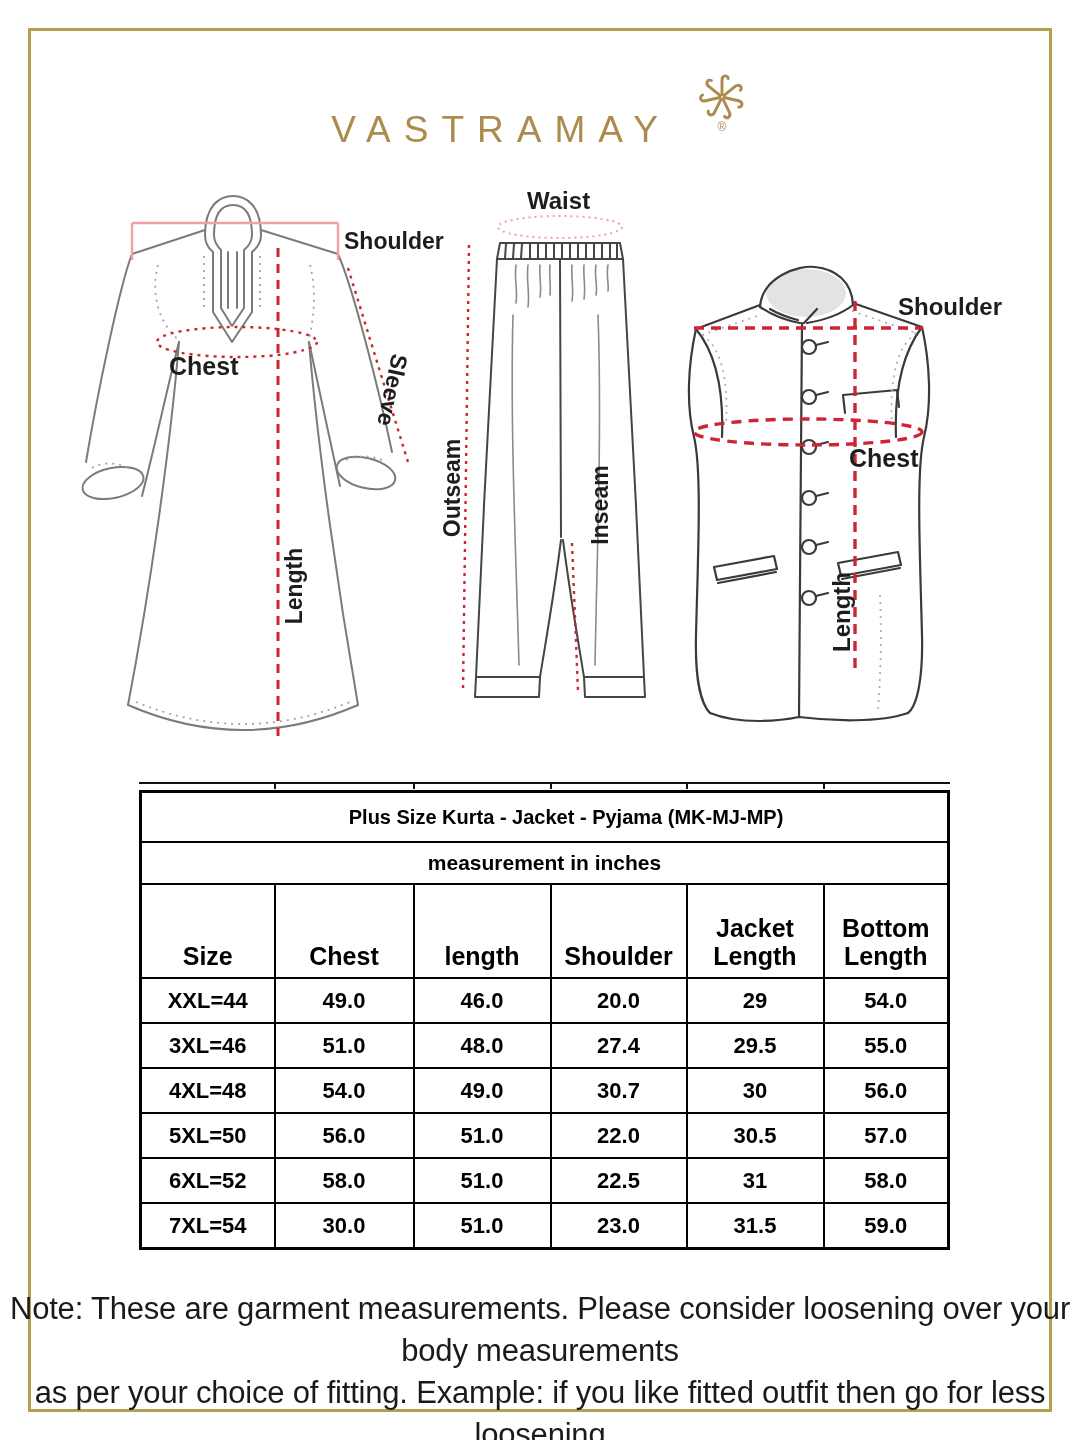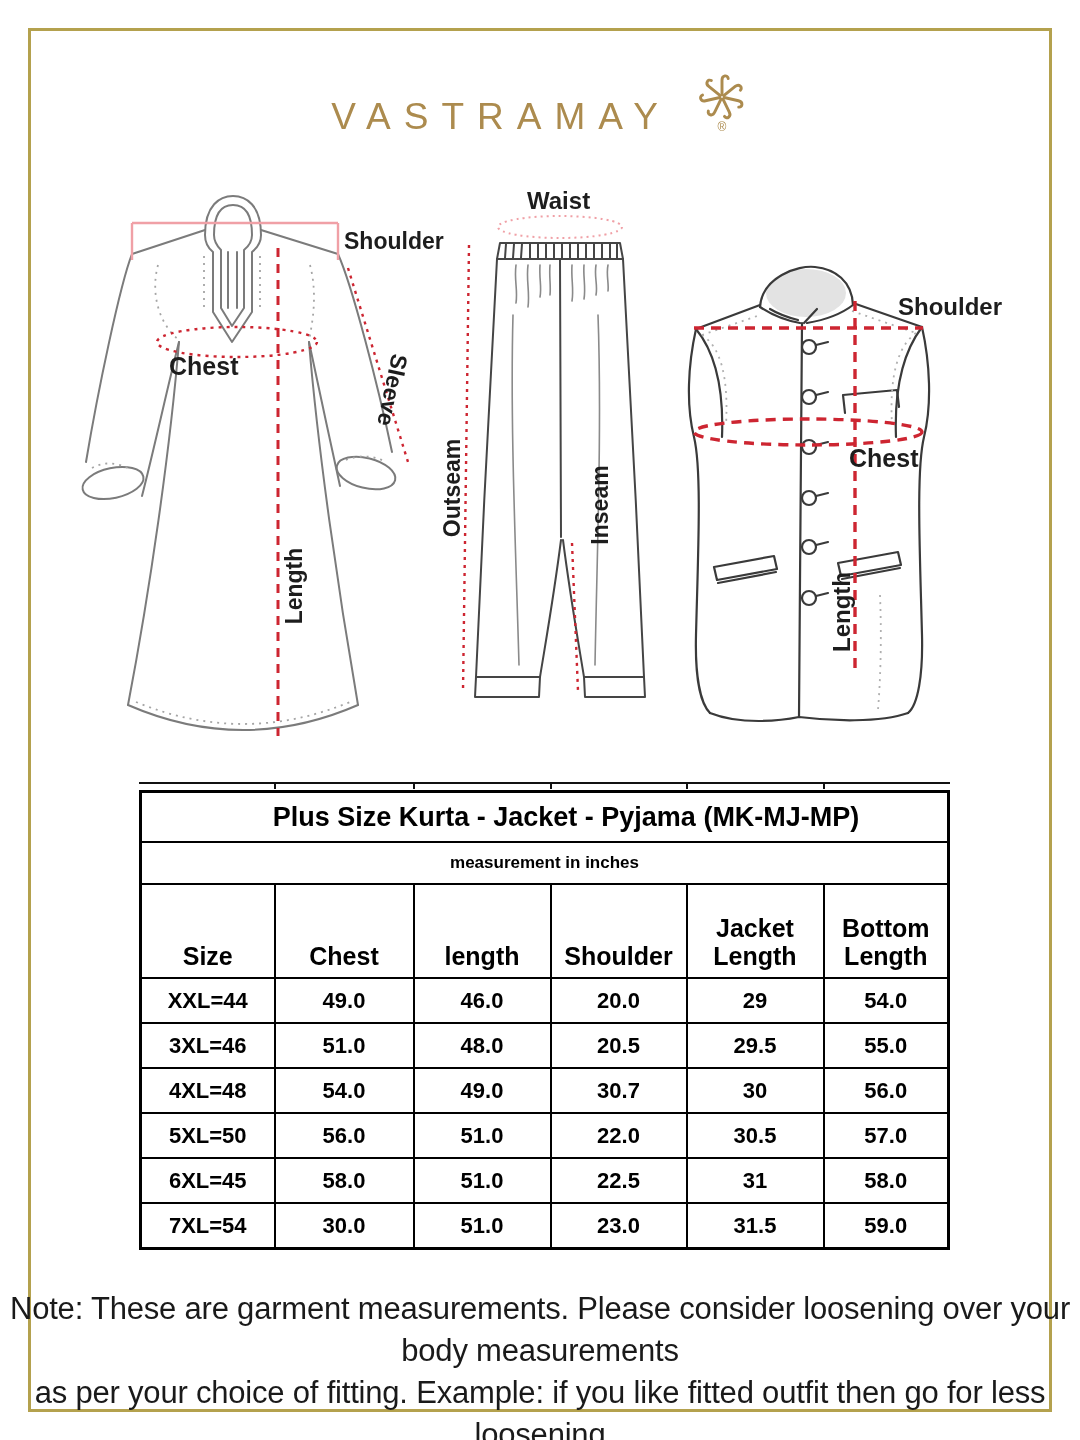--- a/index.html
+++ b/index.html
@@ -1,21 +1,21 @@
 <!DOCTYPE html>
 <html><head>
 <meta charset="utf-8">
 <style>
   html,body{margin:0;padding:0;background:#fff;}
   .page{position:relative;width:1080px;height:1440px;background:#ffffff;overflow:hidden;
         font-family:"Liberation Sans",sans-serif;}
   .frame{position:absolute;inset:28px;border:3px solid #b4a14e;pointer-events:none;}
 
   
-  .brand{position:absolute;top:84px;left:0;right:0;display:flex;justify-content:center;align-items:center;gap:30px;}
+  .brand{position:absolute;top:84px;left:0;right:0;display:flex;justify-content:center;align-items:flex-end;gap:30px;}
   .brand-text{font-size:37px;letter-spacing:13px;color:#ac8b4e;font-weight:normal;line-height:1;}
   .brand-mark{display:inline-flex;flex-direction:column;align-items:center;margin-left:-6px;transform:translateY(-14px);}
   .brand-reg{font-size:12px;color:#ac8b4e;margin-top:-4px;}
 
   
   .dgm{position:absolute;}
   #kurta-svg{left:80px;top:190px;}
   #pyjama-svg{left:450px;top:185px;}
   #jacket-svg{left:680px;top:255px;}
 
@@ -33,22 +33,22 @@
   #lbl-jacket-length{left:842px;top:612px;font-size:24px;}
 
   
   .crop-line{position:absolute;left:139px;top:782px;width:811px;border-top:2px solid #111;}
   .crop-tick{position:absolute;top:782px;width:2px;height:7px;background:#111;}
 
   
   .size-table{position:absolute;left:139px;top:790px;width:811px;border-collapse:collapse;
       table-layout:fixed;font-weight:bold;color:#000;text-align:center;border:3px solid #000;}
   .size-table th,.size-table td{border:2px solid #000;overflow:hidden;}
-  .tbl-title{font-size:27px;height:46px;padding-left:44px;}
-  .tbl-sub{font-size:17px;height:38px;}
+  .tbl-title{font-size:20px;height:46px;padding-left:44px;}
+  .tbl-sub{font-size:21px;height:38px;}
   .size-table thead th.colhead{font-size:25px;height:84px;vertical-align:bottom;padding-bottom:7px;line-height:1.12;}
   .size-table tbody td{font-size:22px;height:41px;}
 
   
   .note{position:absolute;left:0;right:0;top:1288px;text-align:center;font-size:31px;
         color:#1a1a1a;line-height:42px;letter-spacing:-0.2px;}
 </style>
 </head>
 <body>
 
@@ -220,42 +220,42 @@
           <td>49.0</td>
           <td>46.0</td>
           <td>20.0</td>
           <td>29</td>
           <td>54.0</td>
         </tr>
         <tr>
           <td>3XL=46</td>
           <td>51.0</td>
           <td>48.0</td>
-          <td>20.5</td>
+          <td>27.4</td>
           <td>29.5</td>
           <td>55.0</td>
         </tr>
         <tr>
           <td>4XL=48</td>
           <td>54.0</td>
           <td>49.0</td>
           <td>30.7</td>
           <td>30</td>
           <td>56.0</td>
         </tr>
         <tr>
           <td>5XL=50</td>
           <td>56.0</td>
           <td>51.0</td>
           <td>22.0</td>
           <td>30.5</td>
           <td>57.0</td>
         </tr>
         <tr>
-          <td>6XL=45</td>
+          <td>6XL=52</td>
           <td>58.0</td>
           <td>51.0</td>
           <td>22.5</td>
           <td>31</td>
           <td>58.0</td>
         </tr>
         <tr>
           <td>7XL=54</td>
           <td>30.0</td>
           <td>51.0</td>

